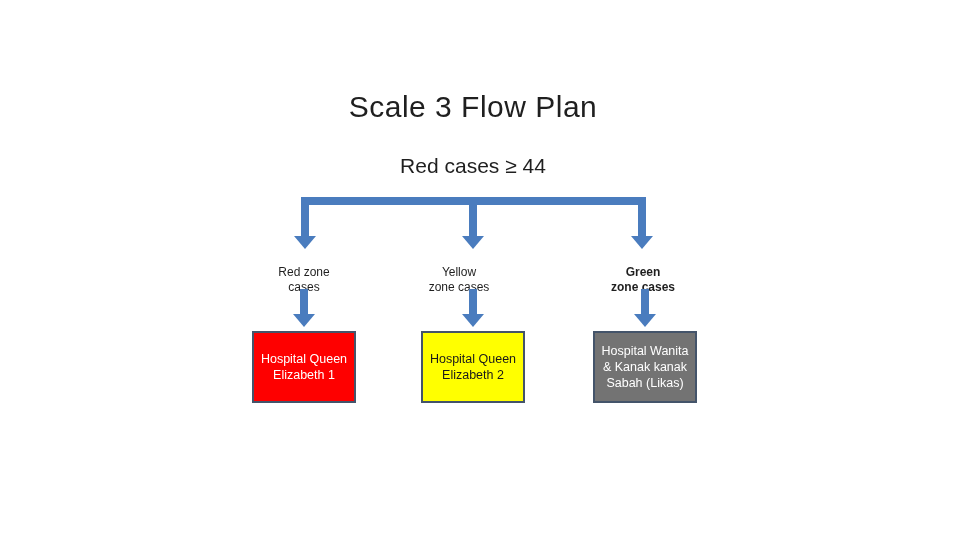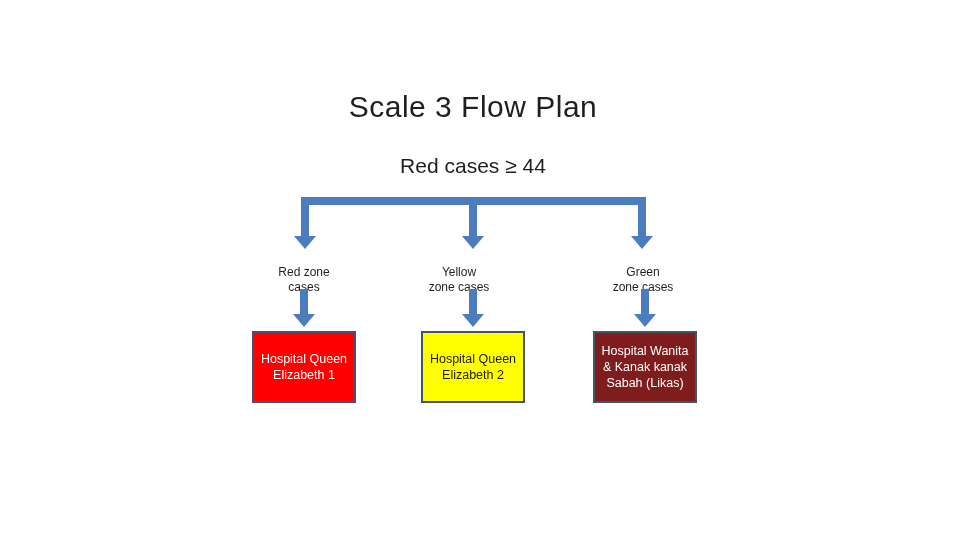--- a/index.html
+++ b/index.html
@@ -62,21 +62,21 @@
   .zone-label {
     position: absolute; top: 252px; width: 120px;
     text-align: center;
     font-size: 12px; line-height: 15px;
     color: #1f1f1f;
     white-space: pre-line;
     margin-top: 13px;
   }
   .zl-0 { left: 244px; }
   .zl-1 { left: 399px; }
-  .zl-2 { left: 583px; }
+  .zl-2 { left: 583px; font-weight: bold; }
   
   .node-box {
     position: absolute; top: 331px;
     width: 104px; height: 72px;
     border: 2px solid var(--box-border);
     box-sizing: border-box;
     display: flex; align-items: center; justify-content: center;
     text-align: center;
     font-size: 12.5px; line-height: 16px;
     white-space: pre-line;
@@ -120,17 +120,17 @@
 
   <div class="vshaft vs-r2"></div>
   <div class="ahead ah-r2"></div>
 
   <div class="node-box nb-0" style="background-color: rgb(254, 0, 0); color: rgb(255, 255, 255);">Hospital Queen
 Elizabeth 1</div>
 
   <div class="node-box nb-1" style="background-color: rgb(255, 255, 0); color: rgb(26, 26, 26);">Hospital Queen
 Elizabeth 2</div>
 
-  <div class="node-box nb-2" style="background-color: #7f1d1d; color: rgb(255, 255, 255);">Hospital Wanita
+  <div class="node-box nb-2" style="background-color: #737373; color: rgb(255, 255, 255);">Hospital Wanita
 &amp; Kanak kanak
 Sabah (Likas)</div>
 
 </div>
 
 </body></html>

